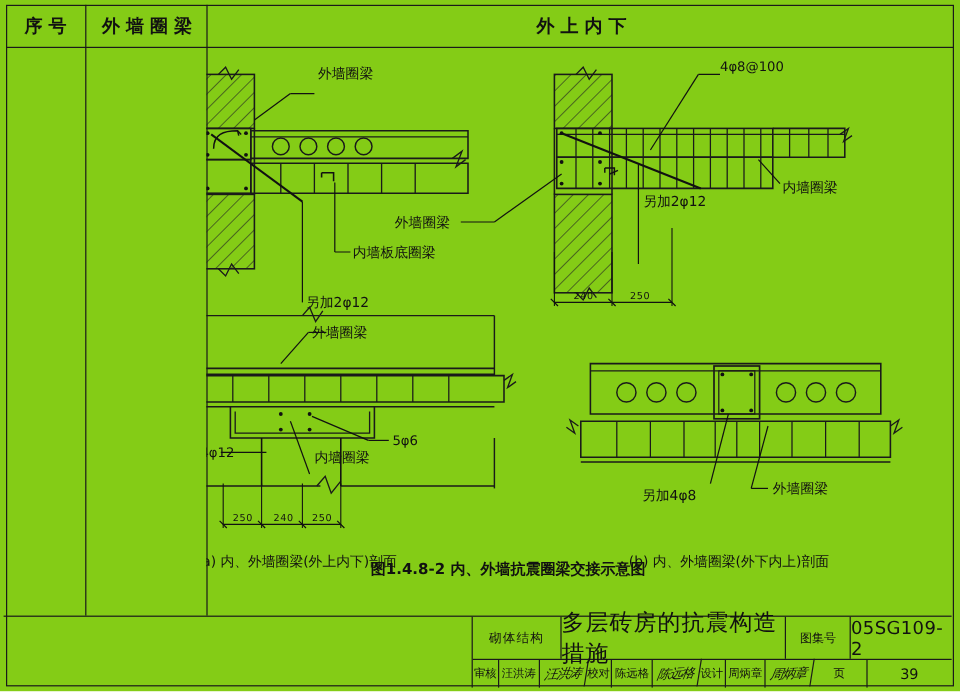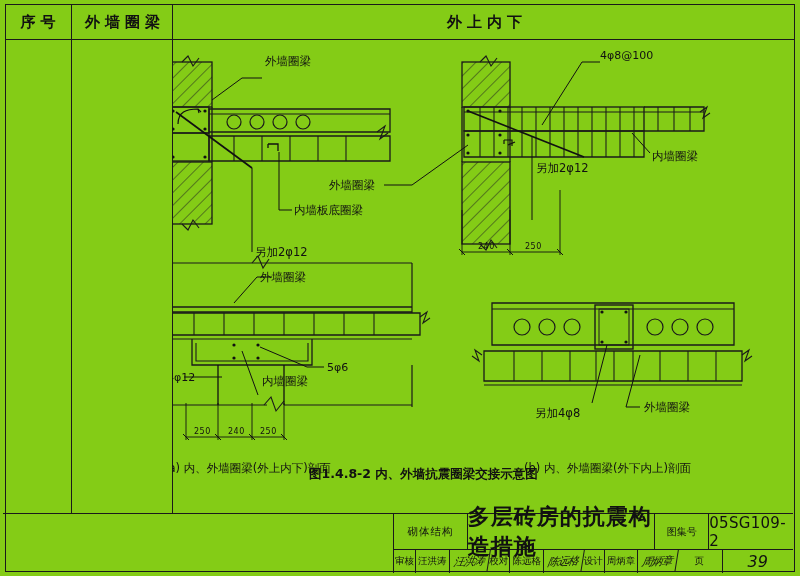--- a/index.html
+++ b/index.html
@@ -29,32 +29,32 @@
 
   
   .tblock{position:absolute;left:3px;top:513px;width:790px;height:59px;box-sizing:border-box;border-top:1.6px solid #1a1a1a;}
   .tb-left{position:absolute;left:0;top:0;width:390px;height:59px;}
   .tb-right{position:absolute;left:390px;top:0;width:400px;height:59px;border-left:1.5px solid #1a1a1a;box-sizing:border-box;}
   .tb-row1{position:absolute;left:0;top:0;width:100%;height:36px;box-sizing:border-box;border-bottom:1.3px solid #1a1a1a;display:flex;}
   .tb-row2{position:absolute;left:0;top:36px;width:100%;height:23px;box-sizing:border-box;display:flex;}
   .tb-cell{display:flex;align-items:center;justify-content:center;box-sizing:border-box;border-right:1.3px solid #1a1a1a;}
   .tb-cell:last-child{border-right:none;}
   .cell-struct{width:74px;font-size:10.5px;letter-spacing:1px;}
-  .cell-title{width:188px;font-size:22px;font-weight:700;letter-spacing:1px;}
+  .cell-title{width:188px;font-size:19px;font-weight:400;letter-spacing:1px;}
   .cell-atlaslbl{width:54px;font-size:10px;letter-spacing:0px;}
   .cell-atlasno{width:84px;font-size:15px;letter-spacing:0.3px;}
   .r2-lbl{font-size:9.5px;letter-spacing:0px;}
   .r2-name{font-size:9.5px;letter-spacing:0px;}
   .r2-sign{font-size:11px;font-style:italic;font-family:"DejaVu Serif","Liberation Serif",serif;color:#111;
     transform:skewX(-12deg) rotate(-3deg);letter-spacing:-1px;}
   .w-lbl{width:26px;font-family:Liberation Serif, serif;}
   .w-name{width:40px;}
   .w-sign{width:46px;}
   .w-pglbl{width:54px;}
-  .w-pgno{width:84px;font-size:16px;font-style:italic;}
+  .w-pgno{width:84px;font-size:12px;}
 
   
   .canvas{position:absolute;left:172px;top:40px;width:623px;height:473px;}
   svg.dwg{position:absolute;left:0;top:0;}
 
   .lbl{font-family:"DejaVu Sans","Liberation Sans",sans-serif;font-size:11px;fill:#111;}
   .lbl-cn{font-size:11.5px;}
   .dim{font-size:8px;fill:#111;letter-spacing:0.5px;}
   .cap{font-size:11.5px;fill:#111;}
   .figcap{font-size:12.5px;fill:#111;font-weight:600;}

